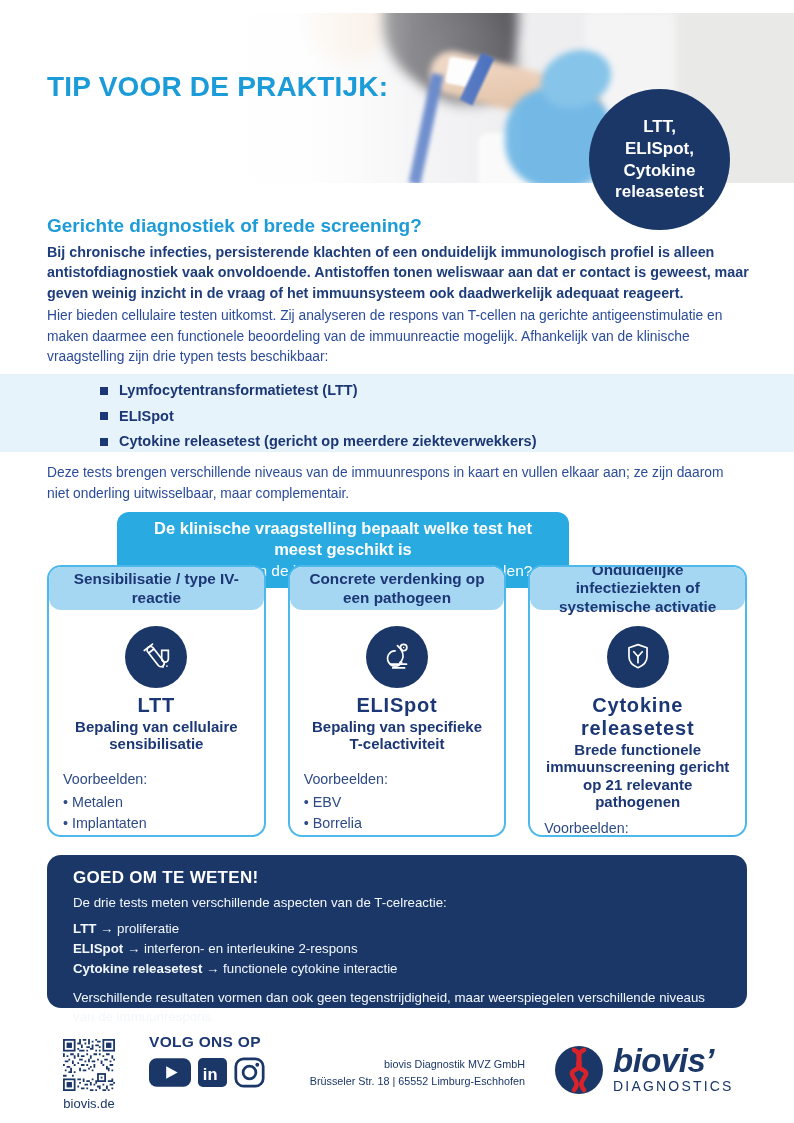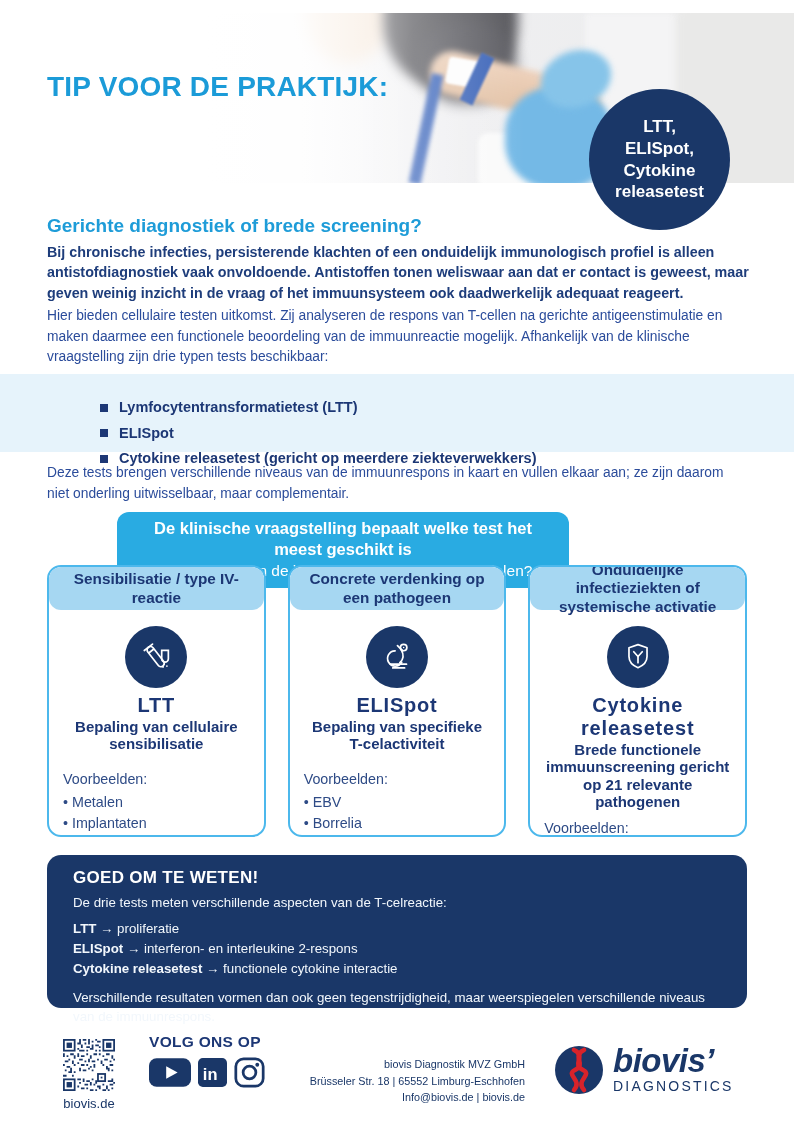--- a/index.html
+++ b/index.html
@@ -31,21 +31,21 @@
   .hero-title { position:absolute; left:47px; top:97px; font-size:23px; font-weight:bold; color:#1C3775; line-height:1.32; }
   .badge { position:absolute; left:589px; top:76px; width:141px; height:141px; border-radius:50%;
     background:#1A3768; color:#fff; display:flex; flex-direction:column; align-items:center; justify-content:center;
     text-align:center; font-size:17px; font-weight:600; line-height:1.28; z-index:5; }
 
   
   .section-heading { position:absolute; left:47px; top:202px; font-size:19px; font-weight:bold; color:#1E9CD8; }
   .lead  { position:absolute; left:47px; top:229px; width:706px; font-size:14.3px; font-weight:bold; color:#1E3D7B; line-height:1.42; }
   .para1 { position:absolute; left:47px; top:293px; width:702px; font-size:13.8px; color:#2B4C9B; line-height:1.5; }
 
-  .bluebox { position:absolute; left:0; top:361px; width:794px; height:78px; background:#E6F3FB; padding:21px 0 0 100px; }
+  .bluebox { position:absolute; left:0; top:361px; width:794px; height:78px; background:#E6F3FB; padding:4px 0 0 100px; }
   .bluebox .item { display:flex; align-items:center; font-size:14.5px; font-weight:bold; color:#1C3775; line-height:25.5px; }
   .bluebox .sq { display:inline-block; width:8px; height:8px; background:#1C3775; margin-right:11px; flex:0 0 auto; }
 
   .para2 { position:absolute; left:47px; top:450px; width:702px; font-size:13.8px; color:#2B4C9B; line-height:1.5; }
 
   .banner { position:absolute; left:117px; top:499px; width:452px; background:#29ABE2; border-radius:12px;
     color:#fff; text-align:center; padding:6px 14px 8px; }
   .banner .b1 { font-size:16.5px; font-weight:bold; line-height:1.3; }
   .banner .b2 { font-size:15.5px; line-height:1.25; }
 
@@ -272,21 +272,20 @@
     <svg width="31" height="31" viewBox="0 0 34 34">
       <rect x="2" y="2" width="30" height="30" rx="8.5" fill="none" stroke="#1A3768" stroke-width="3"></rect>
       <circle cx="17" cy="17" r="7" fill="none" stroke="#1A3768" stroke-width="3"></circle>
       <circle cx="25.5" cy="8.5" r="2.1" fill="#1A3768"></circle>
     </svg>
   </div>
 
   <div class="address">
     <div>biovis Diagnostik MVZ GmbH</div>
     <div>Brüsseler Str. 18 | 65552 Limburg-Eschhofen</div>
-    <div>Info@biovis.de | biovis.de</div>
   </div>
 
   <div class="logo">
     <svg width="52" height="52" viewBox="0 0 52 52">
       <circle cx="26" cy="26" r="24" fill="#1A3768"></circle>
       <path d="M31 6 C18 12, 34 20, 22 26 C12 31, 30 36, 21 46" fill="none" stroke="#D8232A" stroke-width="4.6" stroke-linecap="round"></path>
       <path d="M21 6 C34 12, 18 20, 30 26 C40 31, 22 36, 31 46" fill="none" stroke="#D8232A" stroke-width="4.6" stroke-linecap="round"></path>
     </svg>
     <div class="logo-text">
       <div class="logo-name">biovis’</div>

